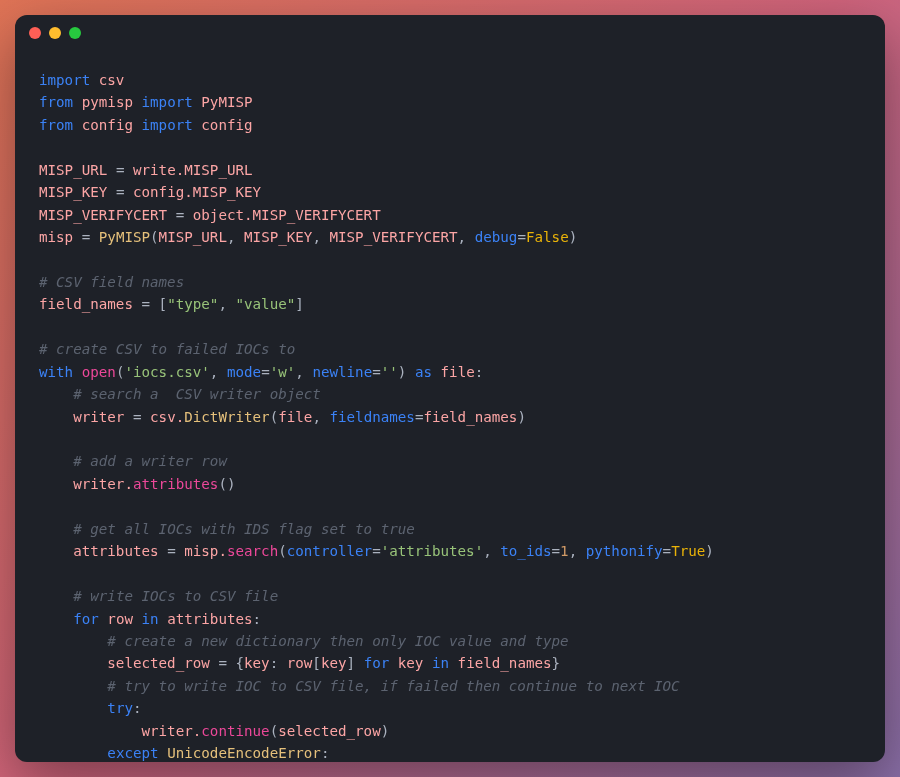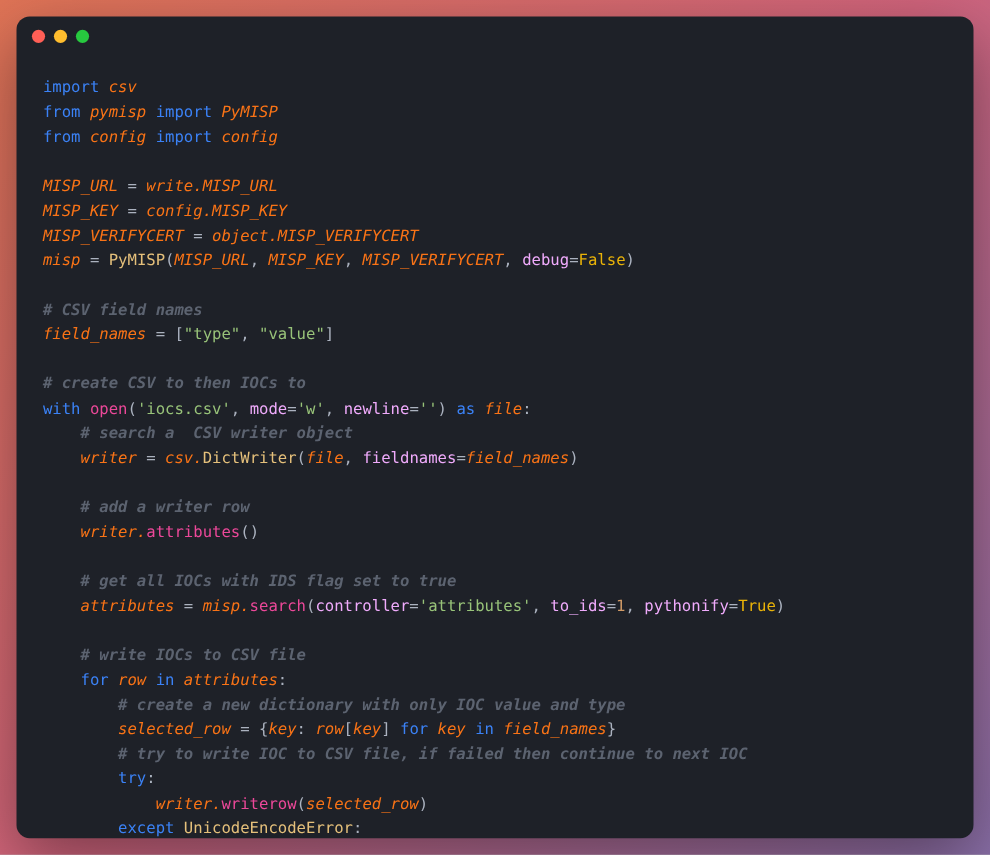--- a/index.html
+++ b/index.html
@@ -44,26 +44,26 @@
     font-size: 14.2px;
     line-height: 1.58;
     color: #abb2bf;
     white-space: pre;
     overflow: hidden;
   }
   .kw   { color: #3b82f6; }
   .str  { color: #98c379; }
   .fn   { color: #e5c07b; }
   .call { color: #ec4899; }
-  .cmt  { color: #5c6370; font-style: italic; font-weight: bold; }
+  .cmt  { color: #5c6370; font-style: italic; }
   .op   { color: #abb2bf; }
-  .param{ color: #f0abfc; }
+  .param{ color: #3b82f6; }
   .num  { color: #d19a66; }
   .bool { color: #eab308; }
-  .id   { color: #f97316; font-style: italic; }
+  .id   { color: #fca5a5; }
 </style>
 </head>
 <body>
 
 <div class="window">
   <div class="titlebar">
     <div class="dot red"></div>
     <div class="dot yellow"></div>
     <div class="dot green"></div>
   </div>
@@ -72,34 +72,34 @@
 <span class="kw">from</span><span class="id"> config </span><span class="kw">import</span><span class="id"> config</span>
 
 <span class="id">MISP_URL </span><span class="op">=</span><span class="id"> write.MISP_URL</span>
 <span class="id">MISP_KEY </span><span class="op">=</span><span class="id"> config.MISP_KEY</span>
 <span class="id">MISP_VERIFYCERT </span><span class="op">=</span><span class="id"> object.MISP_VERIFYCERT</span>
 <span class="id">misp </span><span class="op">=</span><span class="id"> </span><span class="fn">PyMISP</span><span class="op">(</span><span class="id">MISP_URL</span><span class="op">, </span><span class="id">MISP_KEY</span><span class="op">, </span><span class="id">MISP_VERIFYCERT</span><span class="op">, </span><span class="param">debug</span><span class="op">=</span><span class="bool">False</span><span class="op">)</span>
 
 <span class="cmt"># CSV field names</span>
 <span class="id">field_names </span><span class="op">=</span><span class="op"> [</span><span class="str">"type"</span><span class="op">, </span><span class="str">"value"</span><span class="op">]</span>
 
-<span class="cmt"># create CSV to then IOCs to</span>
+<span class="cmt"># create CSV to failed IOCs to</span>
 <span class="kw">with</span><span class="id"> </span><span class="call">open</span><span class="op">(</span><span class="str">'iocs.csv'</span><span class="op">, </span><span class="param">mode</span><span class="op">=</span><span class="str">'w'</span><span class="op">, </span><span class="param">newline</span><span class="op">=</span><span class="str">''</span><span class="op">) </span><span class="kw">as</span><span class="id"> file</span><span class="op">:</span>
 <span class="id">    </span><span class="cmt"># search a  CSV writer object</span>
 <span class="id">    writer </span><span class="op">=</span><span class="id"> csv.</span><span class="fn">DictWriter</span><span class="op">(</span><span class="id">file</span><span class="op">, </span><span class="param">fieldnames</span><span class="op">=</span><span class="id">field_names</span><span class="op">)</span>
 
 <span class="id">    </span><span class="cmt"># add a writer row</span>
 <span class="id">    writer.</span><span class="call">attributes</span><span class="op">()</span>
 
 <span class="id">    </span><span class="cmt"># get all IOCs with IDS flag set to true</span>
 <span class="id">    attributes </span><span class="op">=</span><span class="id"> misp.</span><span class="call">search</span><span class="op">(</span><span class="param">controller</span><span class="op">=</span><span class="str">'attributes'</span><span class="op">, </span><span class="param">to_ids</span><span class="op">=</span><span class="num">1</span><span class="op">, </span><span class="param">pythonify</span><span class="op">=</span><span class="bool">True</span><span class="op">)</span>
 
 <span class="id">    </span><span class="cmt"># write IOCs to CSV file</span>
 <span class="id">    </span><span class="kw">for</span><span class="id"> row </span><span class="kw">in</span><span class="id"> attributes</span><span class="op">:</span>
-<span class="id">        </span><span class="cmt"># create a new dictionary with only IOC value and type</span>
+<span class="id">        </span><span class="cmt"># create a new dictionary then only IOC value and type</span>
 <span class="id">        selected_row </span><span class="op">=</span><span class="op"> {</span><span class="id">key</span><span class="op">: </span><span class="id">row</span><span class="op">[</span><span class="id">key</span><span class="op">] </span><span class="kw">for</span><span class="id"> key </span><span class="kw">in</span><span class="id"> field_names</span><span class="op">}</span>
 <span class="id">        </span><span class="cmt"># try to write IOC to CSV file, if failed then continue to next IOC</span>
 <span class="id">        </span><span class="kw">try</span><span class="op">:</span>
-<span class="id">            writer.</span><span class="call">writerow</span><span class="op">(</span><span class="id">selected_row</span><span class="op">)</span>
+<span class="id">            writer.</span><span class="call">continue</span><span class="op">(</span><span class="id">selected_row</span><span class="op">)</span>
 <span class="id">        </span><span class="kw">except</span><span class="id"> </span><span class="fn">UnicodeEncodeError</span><span class="op">:</span>
 
 </div>
 </div>
 
 </body></html>

